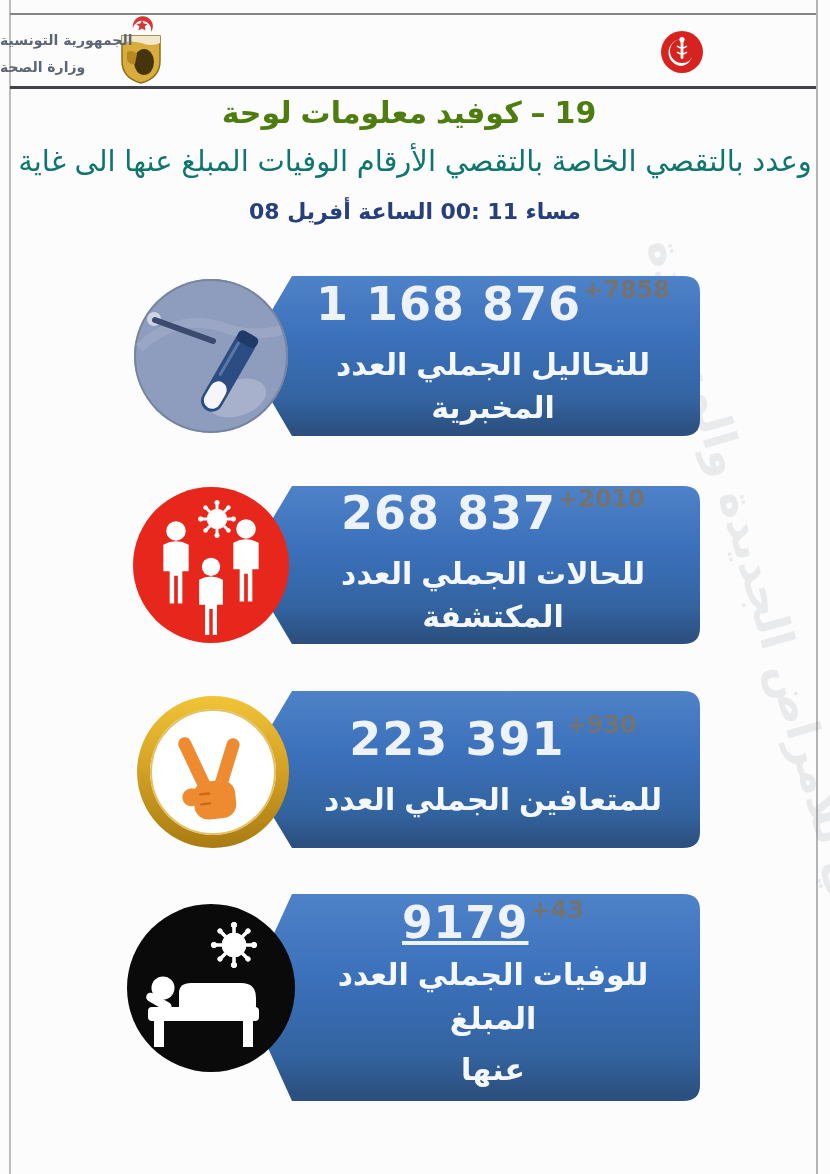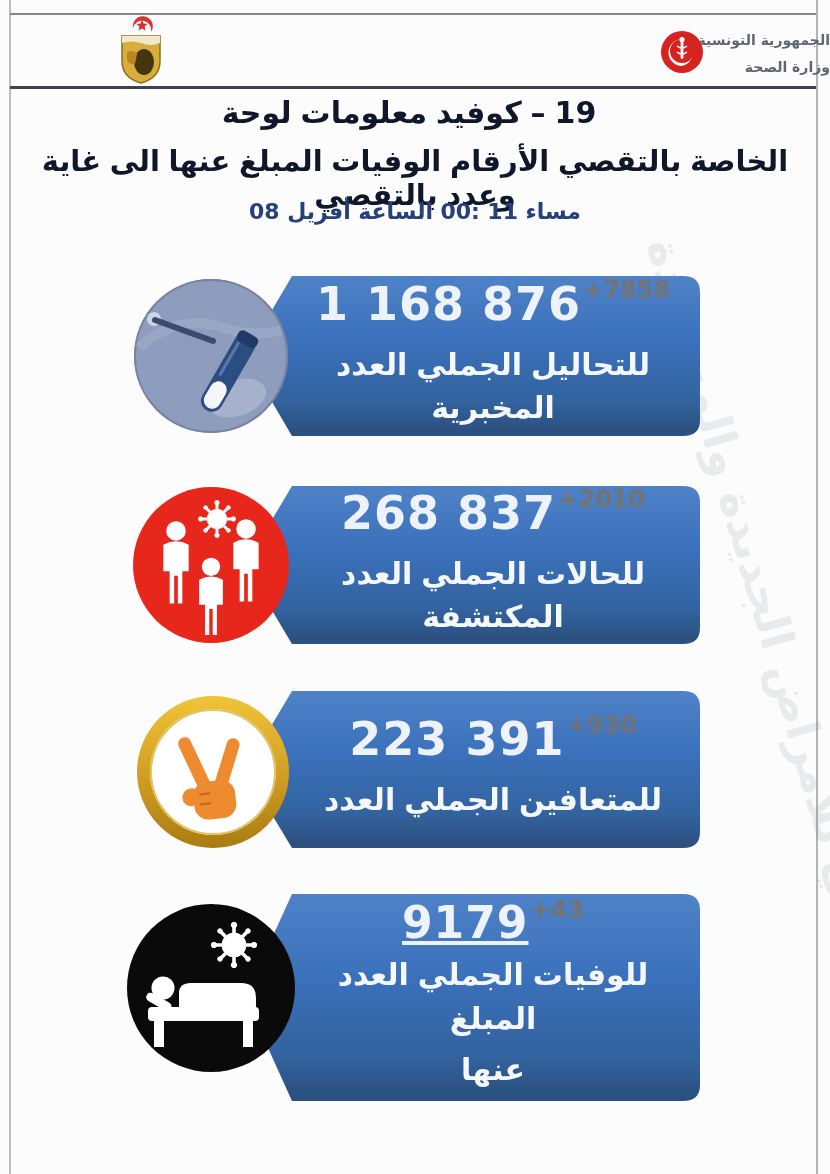--- a/index.html
+++ b/index.html
@@ -11,30 +11,30 @@
   .edge{position:absolute;top:0;bottom:0;width:2px;background:#bdbdbd;}
   .edge.left{left:9px;}
   .edge.right{left:816px;background:#b3b3b3;}
   .rule{position:absolute;left:10px;width:806px;}
   .rule.top{top:13px;height:2px;background:#858585;}
   .rule.header{top:86px;height:3px;background:#41414a;}
 
   
   .emblem{position:absolute;left:113px;top:16px;width:56px;height:70px;}
   .ministry-text{
-    position:absolute;left:0;right:0;top:27px;text-align:right;
+    position:absolute;left:0;right:0;top:27px;text-align:left;
     color:#5d6673;font-size:14px;font-weight:bold;line-height:1.95;direction:rtl;
   }
   .health-logo{position:absolute;left:660px;top:30px;width:44px;height:44px;}
 
   
   .toks{display:flex;direction:ltr;justify-content:center;flex-wrap:wrap;column-gap:.30em;}
   .tok{unicode-bidi:isolate;white-space:nowrap;}
-  .title-line{position:absolute;left:20px;right:32px;top:95px;font-size:30px;font-weight:bold;color:#0f172a;}
-  .subtitle-line{position:absolute;left:16px;right:16px;top:144px;font-size:29px;font-weight:bold;color:#0f172a;}
+  .title-line{position:absolute;left:20px;right:32px;top:95px;font-size:30px;font-weight:bold;color:#4d7c0f;}
+  .subtitle-line{position:absolute;left:16px;right:16px;top:144px;font-size:29px;font-weight:normal;color:#0f766e;}
   .date-line{position:absolute;left:20px;right:20px;top:199px;font-size:22px;font-weight:bold;color:#27407b;column-gap:.34em;}
 
   
   .banner{position:absolute;left:245px;width:456px;}
   .banner svg.shape{position:absolute;left:0;top:0;}
   .banner .content{
     position:absolute;left:0;top:0;right:0;bottom:0;
     display:flex;flex-direction:column;justify-content:center;align-items:center;
     padding:4px 24px 6px 64px;box-sizing:border-box;row-gap:16px;
   }

